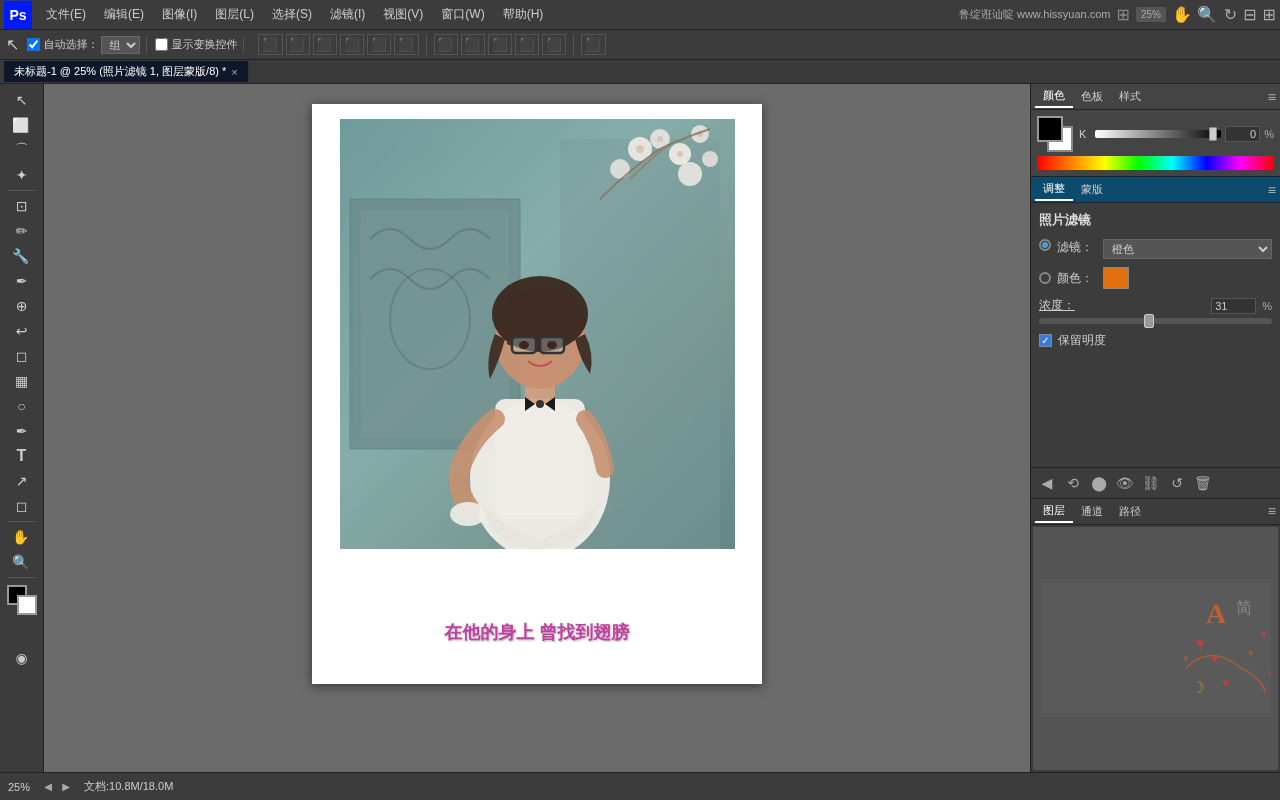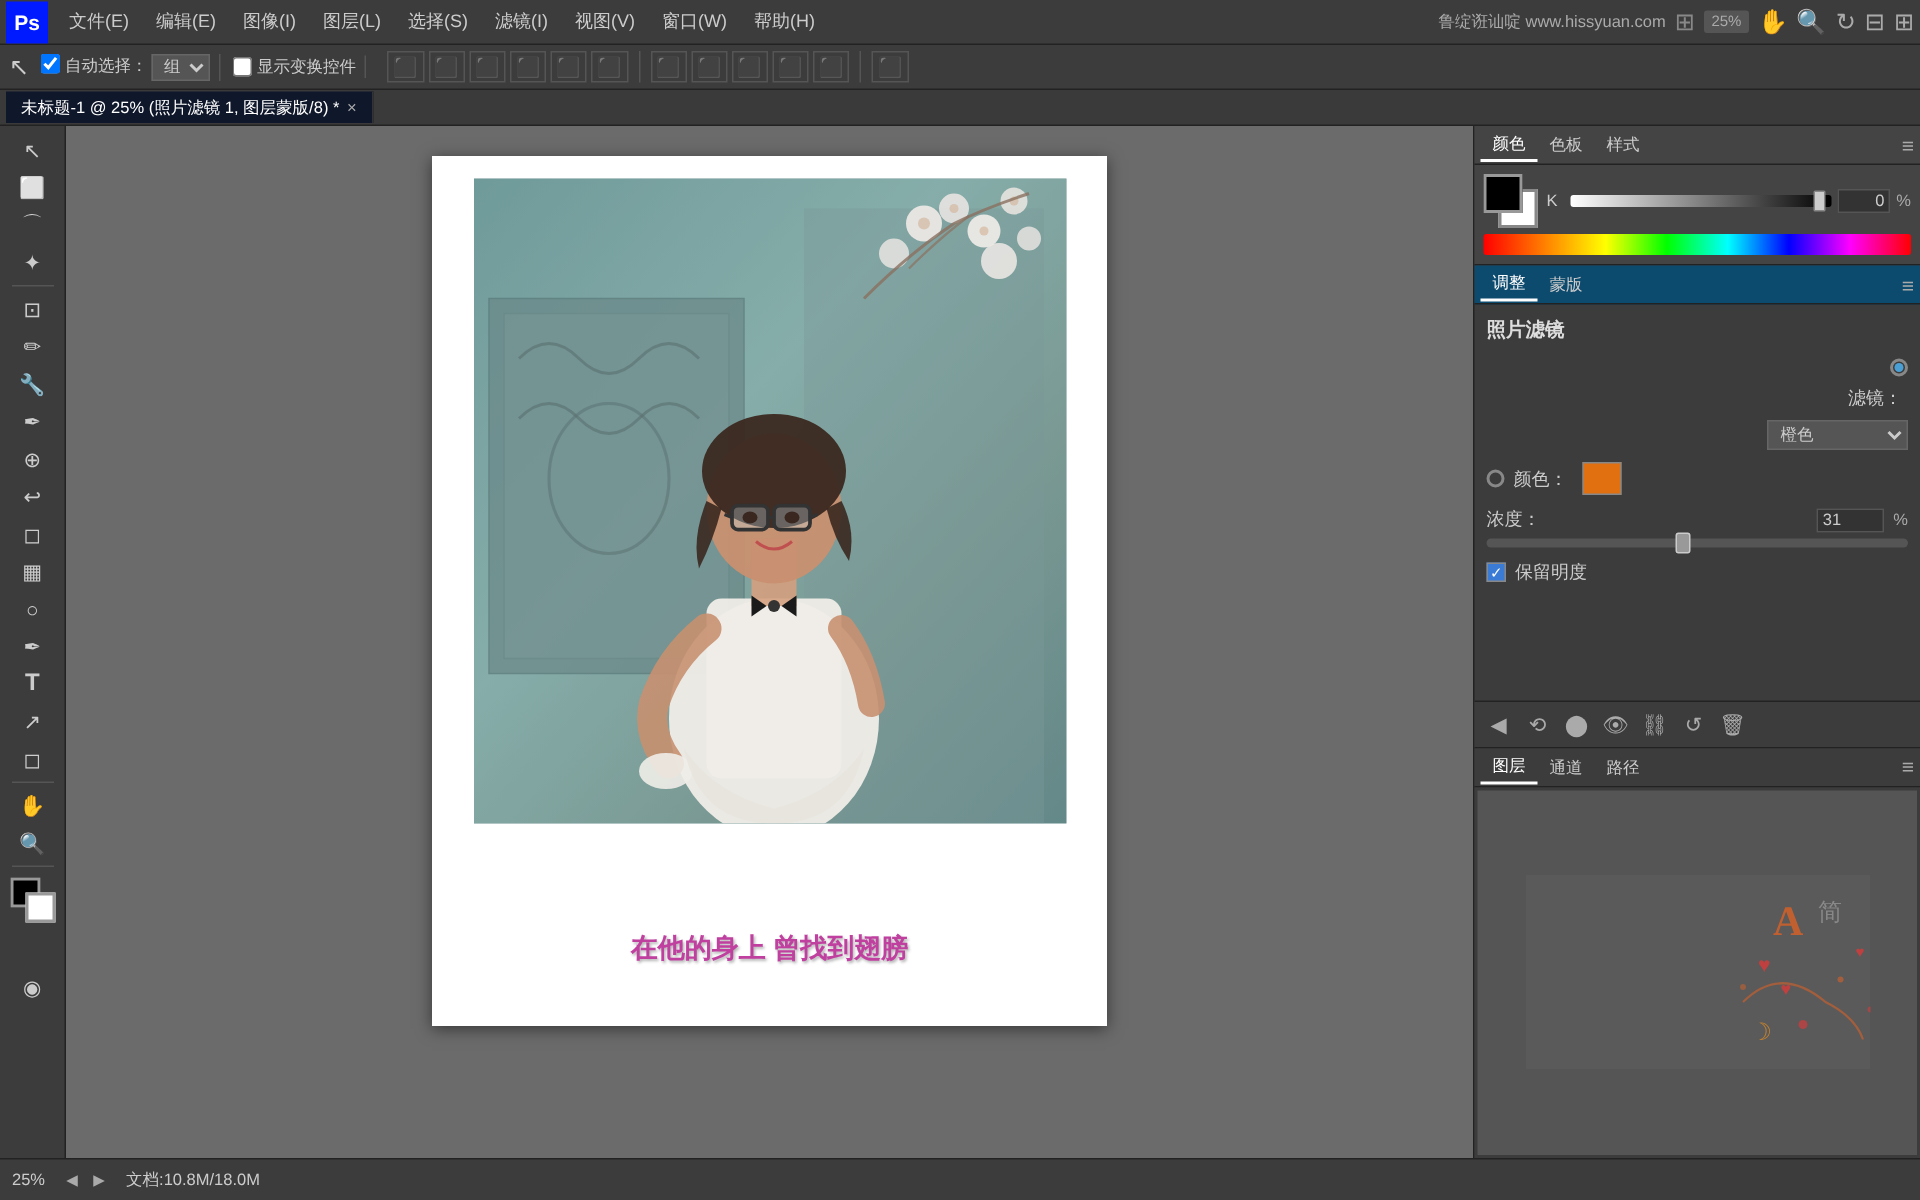--- a/index.html
+++ b/index.html
@@ -13,21 +13,21 @@
     #menubar .ps-logo { width: 28px; height: 28px; background: #001aff; color: white; font-weight: bold; font-size: 14px; display: flex; align-items: center; justify-content: center; margin-right: 6px; }
     #menubar .menu-items { display: flex; gap: 2px; }
     #menubar .menu-item { padding: 2px 8px; cursor: pointer; color: #ccc; font-size: 12px; }
     #menubar .menu-right { margin-left: auto; display: flex; align-items: center; color: #aaa; font-size: 11px; gap: 6px; }
 
     
     #toolbar {
       width: 100%; height: 30px; background: #3c3c3c; display: flex; align-items: center;
       border-bottom: 1px solid #222; padding: 0 6px; gap: 4px;
     }
-    #toolbar .tool-group { display: flex; align-items: flex-start; gap: 3px; border-right: 1px solid #555; padding-right: 6px; margin-right: 4px; }
+    #toolbar .tool-group { display: flex; align-items: center; gap: 3px; border-right: 1px solid #555; padding-right: 6px; margin-right: 4px; }
     #toolbar .tool-select { background: #555; color: #ccc; border: 1px solid #666; font-size: 11px; padding: 1px 3px; }
     #toolbar .tool-checkbox { display: flex; align-items: center; gap: 3px; color: #ccc; font-size: 11px; }
 
     
     #tabbar {
       width: 100%; height: 24px; background: #3a3a3a; display: flex; align-items: center;
       border-bottom: 1px solid #222; padding: 0 4px;
     }
     #tabbar .tab { padding: 3px 10px; background: #555; color: #ccc; font-size: 11px; border-right: 1px solid #333; cursor: pointer; display: flex; align-items: center; gap: 5px; }
     #tabbar .tab.active { background: #0f172a; color: #fff; }
@@ -62,52 +62,52 @@
     }
 
     #text-overlay {
       position: absolute; bottom: 40px; left: 50%; transform: translateX(-50%);
       text-align: center; white-space: nowrap;
     }
     #text-overlay .line1 { font-size: 18px; color: #c040a0; font-weight: bold; text-shadow: 1px 1px 2px rgba(0,0,0,0.3); }
     #text-overlay .line2 { font-size: 18px; color: #e05020; font-weight: bold; text-shadow: 1px 1px 2px rgba(0,0,0,0.3); }
 
     
-    #right-panel { width: 298px; background: #3c3c3c; border-left: 1px solid #222; display: flex; flex-direction: column; }
+    #right-panel { width: 250px; background: #3c3c3c; border-left: 1px solid #222; display: flex; flex-direction: column; }
 
     
     #color-tabs { display: flex; align-items: center; background: #444; padding: 0 4px; border-bottom: 1px solid #222; height: 26px; }
     .panel-tab { padding: 3px 8px; color: #ccc; font-size: 11px; cursor: pointer; }
     .panel-tab.active { color: #fff; border-bottom: 2px solid #fff; }
     .panel-options { margin-left: auto; color: #aaa; font-size: 14px; cursor: pointer; }
 
     #color-panel { padding: 6px; background: #444; border-bottom: 1px solid #222; }
     .color-row { display: flex; align-items: center; gap: 6px; margin-bottom: 4px; }
     .color-slider-row { display: flex; align-items: center; gap: 4px; flex: 1; }
     .color-label { color: #ccc; font-size: 11px; width: 12px; }
     .color-value { width: 35px; background: #333; border: 1px solid #555; color: #ccc; font-size: 11px; padding: 1px 3px; text-align: right; }
     .color-percent { color: #aaa; font-size: 11px; }
     .color-spectrum { width: 100%; height: 14px; background: linear-gradient(to right, #ff0000, #ff8000, #ffff00, #00ff00, #00ffff, #0000ff, #ff00ff, #ff0000); border-radius: 2px; margin-top: 4px; }
 
     
     #adj-tabs { display: flex; align-items: center; background: #0c4a6e; padding: 0 4px; border-bottom: 1px solid #222; height: 26px; }
     #adj-panel { padding: 8px; flex: 1; overflow-y: auto; }
     .adj-title { color: #ddd; font-size: 13px; font-weight: bold; margin-bottom: 10px; }
 
-    .filter-row { display: flex; align-items: flex-end; margin-bottom: 8px; gap: 6px; flex-direction: column; }
+    .filter-row { display: flex; align-items: flex-start; margin-bottom: 8px; gap: 6px; }
     .radio-btn { width: 12px; height: 12px; border-radius: 50%; border: 2px solid #888; background: transparent; position: relative; flex-shrink: 0; }
     .radio-btn.active::after { content: ''; width: 6px; height: 6px; background: #4a9fd5; border-radius: 50%; position: absolute; top: 1px; left: 1px; }
     .filter-label { color: #ccc; font-size: 12px; width: 40px; }
     .filter-select { flex: 1; background: #555; color: #ccc; border: 1px solid #666; font-size: 11px; padding: 2px 4px; }
 
     .color-picker-row { display: flex; align-items: center; margin-bottom: 8px; gap: 6px; }
     .orange-swatch { width: 26px; height: 22px; background: #e07010; border: 1px solid #888; }
 
     .density-row { display: flex; align-items: center; margin-bottom: 4px; gap: 6px; }
-    .density-label { color: #ccc; font-size: 12px; }
+    .density-label { color: #ccc; font-size: 12px; text-decoration: underline; }
     .density-value { margin-left: auto; width: 45px; background: #333; border: 1px solid #555; color: #ccc; font-size: 11px; padding: 1px 3px; text-align: left; }
     .density-pct { color: #aaa; font-size: 11px; }
     .density-slider-track { width: 100%; height: 6px; background: #555; border-radius: 3px; position: relative; margin-bottom: 8px; }
     .density-slider-thumb { position: absolute; top: -4px; left: 45%; width: 10px; height: 14px; background: #999; border: 1px solid #ccc; border-radius: 2px; }
 
     .checkbox-row { display: flex; align-items: center; gap: 6px; }
     .ps-checkbox { width: 13px; height: 13px; border: 1px solid #888; background: #3a7bd5; display: flex; align-items: center; justify-content: center; }
     .ps-checkbox::after { content: '✓'; color: white; font-size: 10px; }
     .checkbox-label { color: #ccc; font-size: 12px; }
 

